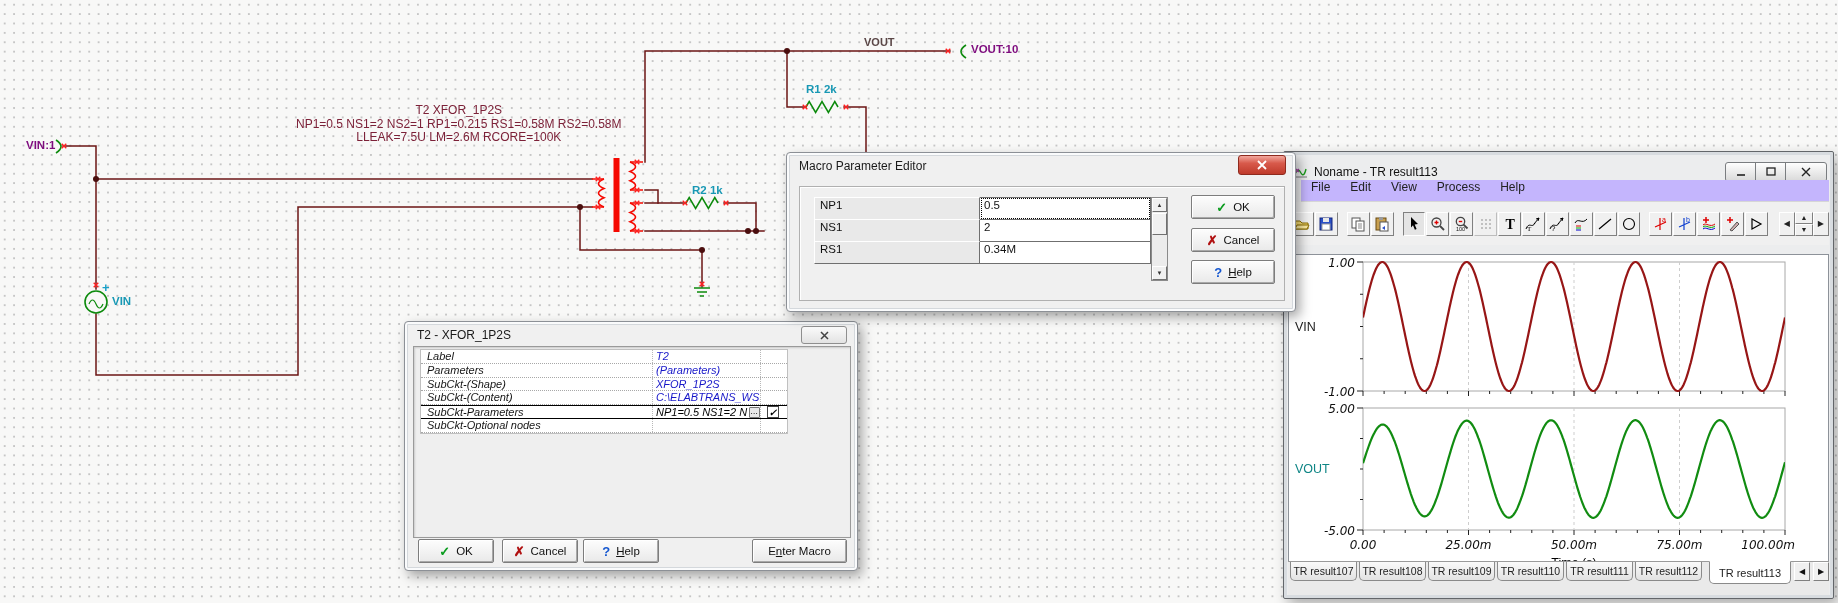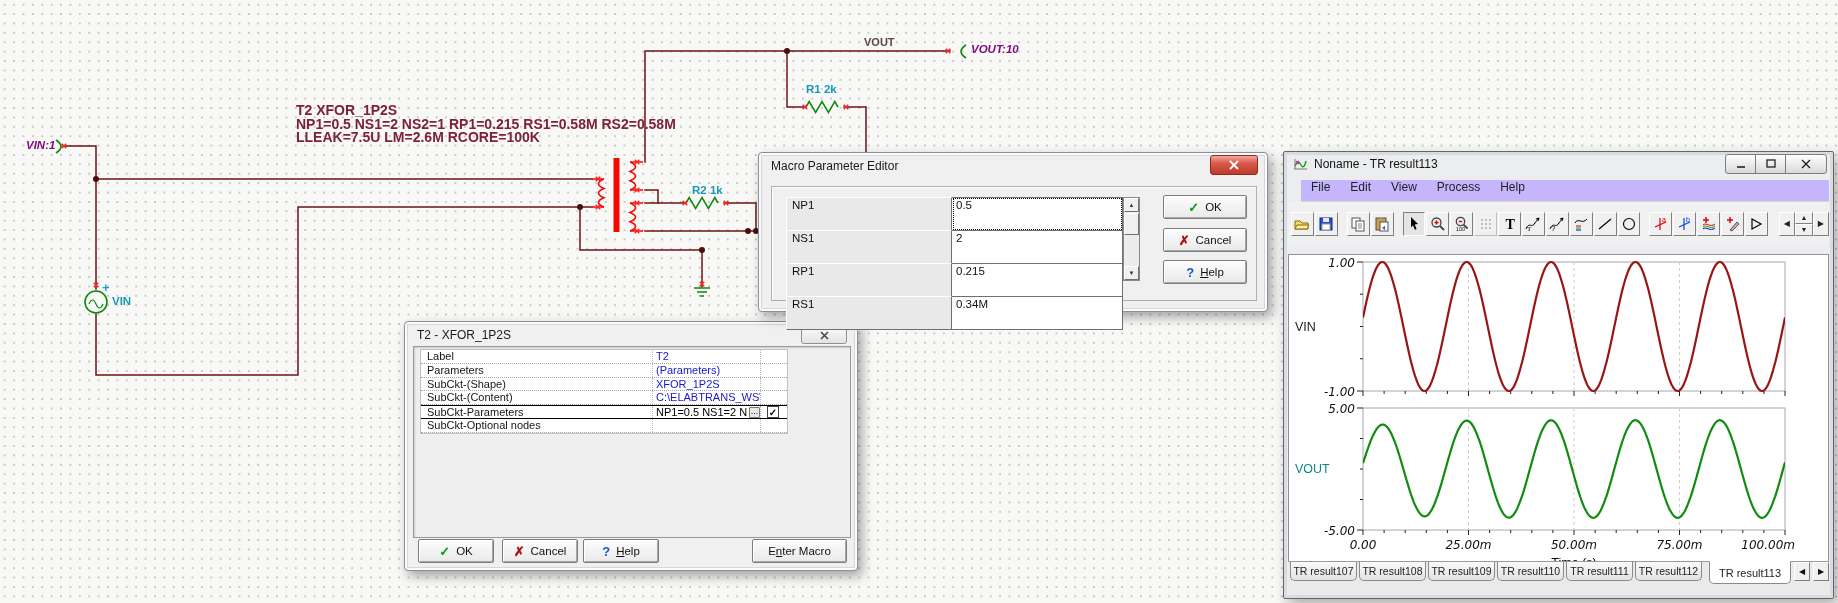--- a/index.html
+++ b/index.html
@@ -4,58 +4,58 @@
 <style>
   html,body{margin:0;padding:0;background:#ddd;}
   #stage{position:relative;width:1838px;height:603px;overflow:hidden;
     background-color:#f8f8f7;
     background-image:radial-gradient(#c6c6c6 1px, transparent 1.3px);
     background-size:9.4px 9.4px;
     font-family:"Liberation Sans",sans-serif;}
   svg{display:block;}
   #schematic{position:absolute;left:0;top:0;z-index:1;}
   .schlabel{position:absolute;z-index:2;white-space:nowrap;}
-  .purple{color:#7e0b7e;font-size:11.5px;font-weight:600;font-style:italic;}
+  .purple{color:#7e0b7e;font-size:11.5px;font-weight:600;}
   .teal{color:#1898b4;font-size:11.5px;font-weight:600;}
   .netname{color:#5a4646;font-size:11px;font-weight:600;}
-  .anno{color:#7c2138;font-size:14px;font-weight:700;line-height:13.5px;}
+  .anno{color:#7c2138;font-size:12px;font-weight:400;line-height:13.5px;text-align:center;}
 
   
   .dlg{position:absolute;background:#f0f0f0;border:1px solid #8c9096;border-radius:4px;
        box-shadow:inset 0 0 0 2px #fafbfc, inset 0 0 0 3px #d4d8dc, 4px 5px 12px rgba(0,0,0,.35);}
   .dlg-title{position:absolute;left:12px;top:6px;font-size:12px;color:#1a1a1a;}
   .btn{position:absolute;display:flex;align-items:center;justify-content:center;gap:6px;
        background:linear-gradient(#fdfdfd,#e9e9e9);border:1px solid #7d7d7d;border-radius:2px;
        box-shadow:inset 1px 1px 0 #fff, inset -1px -1px 0 #a8a8a8;
        font-size:11.5px;color:#111;cursor:default;}
   .bicon{font-weight:bold;font-size:13px;line-height:1;}
   .g{color:#0a9c1e;} .r{color:#b01010;} .b{color:#1557d0;}
   .u{text-decoration:underline;}
 
   
-  .mrow{display:flex;height:34px;box-sizing:border-box;}
+  .mrow{display:flex;height:23px;box-sizing:border-box;}
   .mname{width:166px;box-sizing:border-box;background:#e9e9e9;border:1px solid;
          border-color:#ffffff #6f6f6f #6f6f6f #ffffff;font-size:11.5px;padding:1px 0 0 5px;color:#111;}
   .mval{width:171px;box-sizing:border-box;background:#fff;border:1px solid #6f6f6f;border-left:none;
         font-size:11.5px;padding:1px 0 0 4px;color:#111;}
   .focuscell{outline:1px dotted #000;outline-offset:-2px;}
 
   
   .trow{display:flex;height:13.8px;box-sizing:border-box;border-bottom:1px dotted #a8a8a8;background:#fff;}
   .tlab{width:232px;box-sizing:border-box;font-size:11px;color:#161616;padding-left:6px;border-right:1px dotted #b8b8b8;}
   .tval{width:108px;box-sizing:border-box;font-size:11px;color:#1717c8;padding-left:3px;border-right:1px dotted #b8b8b8;overflow:hidden;white-space:nowrap;}
   .tchk{width:24px;box-sizing:border-box;display:flex;align-items:center;justify-content:center;}
   .trowsel{border-top:1px solid #000;border-bottom:1px solid #000;}
   .trowsel .tval{color:#000;}
 
   
   #trwin{position:absolute;left:1283px;top:151px;width:549px;height:446px;z-index:3;
      background:#ecedee;border:1px solid #63666a;border-radius:2px;
      box-shadow:inset 0 0 0 3px #d8dce0, 5px 6px 14px rgba(0,0,0,.3);}
-  .trtitle{position:absolute;left:4px;top:0;right:4px;height:24px;display:flex;align-items:center;gap:6px;padding-left:5px;}
+  .trtitle{position:absolute;left:4px;top:8px;right:4px;height:24px;display:flex;align-items:center;gap:6px;padding-left:5px;}
   .trtitle span{font-size:12px;color:#111;}
   .caps{margin-left:auto;display:flex;padding-right:2px;}
   .cap{width:29px;height:18px;background:linear-gradient(#fefefe,#d9d9d9);border:1px solid #7a7d80;
        display:flex;align-items:center;justify-content:center;margin-left:-1px;}
   .cap:first-child{border-radius:3px 0 0 3px;}
   .cap:last-child{border-radius:0 3px 3px 0;width:40px;}
   .trmenu{position:absolute;left:17px;top:28px;right:4px;height:21px;background:#c4b5fd;border-bottom:1px solid #d6d6d6;
       display:flex;}
   .trmenu span{font-size:12px;color:#222;padding:0 10px;}
   .trtools{position:absolute;left:4px;top:50px;right:4px;height:43px;background:#f0f0f0;display:flex;align-items:center;padding-left:3px;}
@@ -76,37 +76,37 @@
   #tabstrip{position:absolute;left:4px;top:409px;width:541px;height:33px;background:#eaeaea;border-top:1px solid #9a9a9a;
       display:flex;align-items:flex-start;padding-top:0;}
   .tab{height:19px;width:67px;margin-left:2px;box-sizing:border-box;background:linear-gradient(#fafafa,#e2e2e2);
       border:1px solid #8a8a8a;border-top:none;border-radius:0 0 5px 5px;display:flex;align-items:center;justify-content:center;
       font-size:10.5px;color:#222;}
   .tabactive{height:23px;width:82px;margin-left:7px;background:#fff;font-size:11px;border-top:1px solid #fff;margin-top:-1px;}
   .tabarrow{width:16px;height:19px;margin-left:3px;box-sizing:border-box;background:#f0f0f0;border:1px solid;
       border-color:#fff #808080 #808080 #fff;display:flex;align-items:center;justify-content:center;font-size:8px;color:#111;padding:0;}
 
   
-  #macrodlg{left:758px;top:152px;width:508px;height:158px;z-index:6;}
+  #macrodlg{left:786px;top:152px;width:508px;height:158px;z-index:6;}
   #macroclose{position:absolute;right:9px;top:2px;width:46px;height:18px;border-radius:3px;
      background:linear-gradient(#f2a89e,#d85a4b 40%,#bf3a2b);border:1px solid #8e2a1e;
      display:flex;align-items:center;justify-content:center;}
   .groupbox{position:absolute;border:1px solid #b0b0b0;box-shadow:1px 1px 0 #fff inset;}
   
   .sb{position:absolute;width:17px;background:#ececec;border:1px solid #8a8a8a;box-sizing:border-box;}
   .sbbtn{position:absolute;left:0;width:15px;height:14px;background:#f0f0f0;border:1px solid;border-color:#fff #707070 #707070 #fff;
      display:flex;align-items:center;justify-content:center;font-size:6px;color:#333;box-sizing:border-box;}
   .sbthumb{position:absolute;left:0;width:15px;height:22px;background:#f0f0f0;border:1px solid;border-color:#fff #707070 #707070 #fff;box-sizing:border-box;}
 
   
   #t2dlg{left:404px;top:321px;width:452px;height:248px;z-index:5;}
   #t2close{position:absolute;right:10px;top:4px;width:44px;height:16px;border-radius:3px;
      background:linear-gradient(#fbfbfb,#e3e3e3);border:1px solid #8f8f8f;display:flex;align-items:center;justify-content:center;}
   #t2panel{position:absolute;left:8px;top:24px;width:436px;height:190px;background:#efefef;
-     border:1px solid #9a9a9a;box-shadow:inset 1px 1px 2px rgba(0,0,0,.15);}
+     border:1px solid #9a9a9a;box-shadow:inset 1px 1px 2px rgba(0,0,0,.15);font-style:italic;}
   #t2table{position:absolute;left:6px;top:2px;width:366px;background:#fff;border:1px solid #c0c0c0;}
   .morebtn{width:15px;height:11px;margin-left:2px;background:#e8e8e8;border:1px solid #777;border-radius:1px;
      font-size:9px;line-height:7px;text-align:center;color:#111;box-sizing:border-box;}
   .chk{width:12px;height:12px;background:#fff;border:1px solid #444;display:flex;align-items:center;justify-content:center;
      font-size:10px;font-weight:bold;color:#000;box-sizing:border-box;}
 </style>
 </head>
 <body>
 
 <div id="stage">
@@ -559,24 +559,20 @@
     <div style="position:absolute;left:27px;top:44px;">
       <div class="mrow">
         <div class="mname">NP1</div>
         <div class="mval focuscell">0.5</div>
       </div>
       <div class="mrow" style="margin-top:-1px;">
         <div class="mname">NS1</div>
         <div class="mval">2</div>
       </div>
       <div class="mrow" style="margin-top:-1px;">
-        <div class="mname">RP1</div>
-        <div class="mval">0.215</div>
-      </div>
-      <div class="mrow" style="margin-top:-1px;">
         <div class="mname">RS1</div>
         <div class="mval">0.34M</div>
       </div>
     </div>
 
     <div class="sb" style="left:364px;top:44px;height:84px;">
       <div class="sbbtn" style="top:0;">
           <span>▲</span>
         </div>
       <div class="sbthumb" style="top:15px;"></div>

